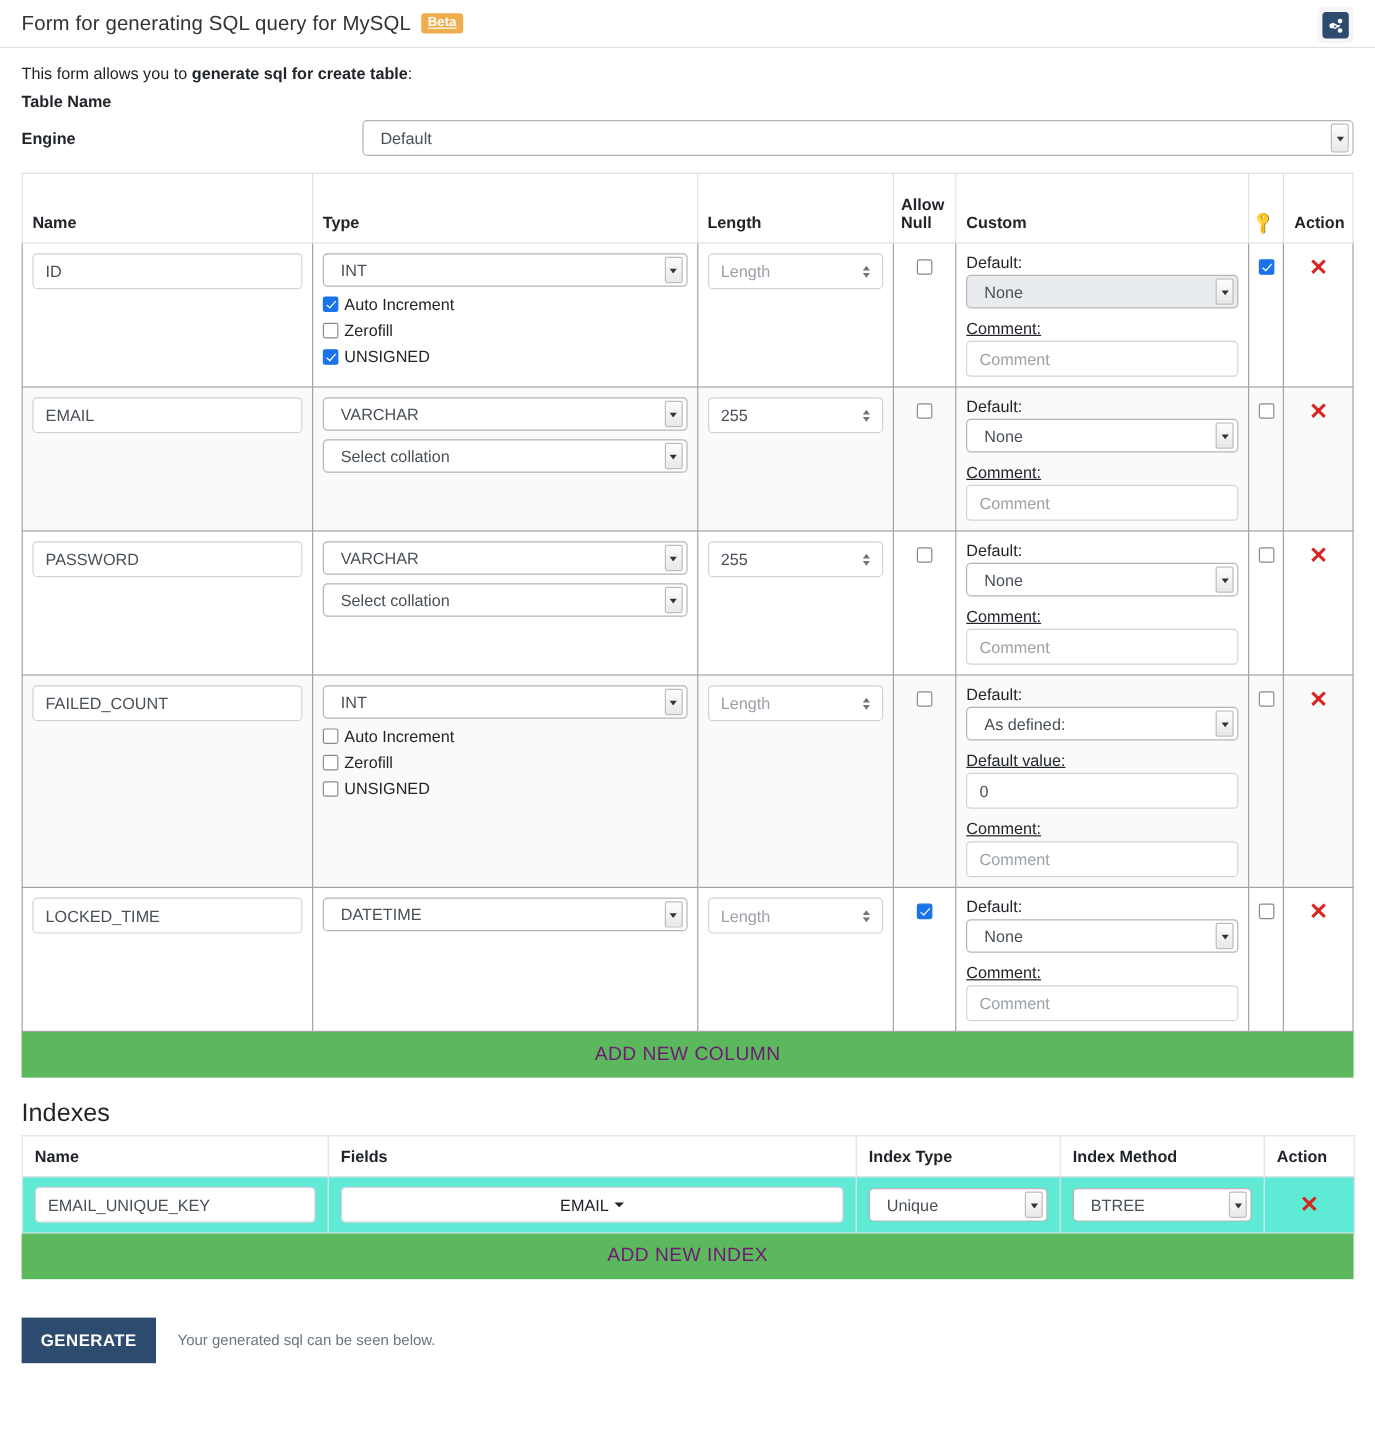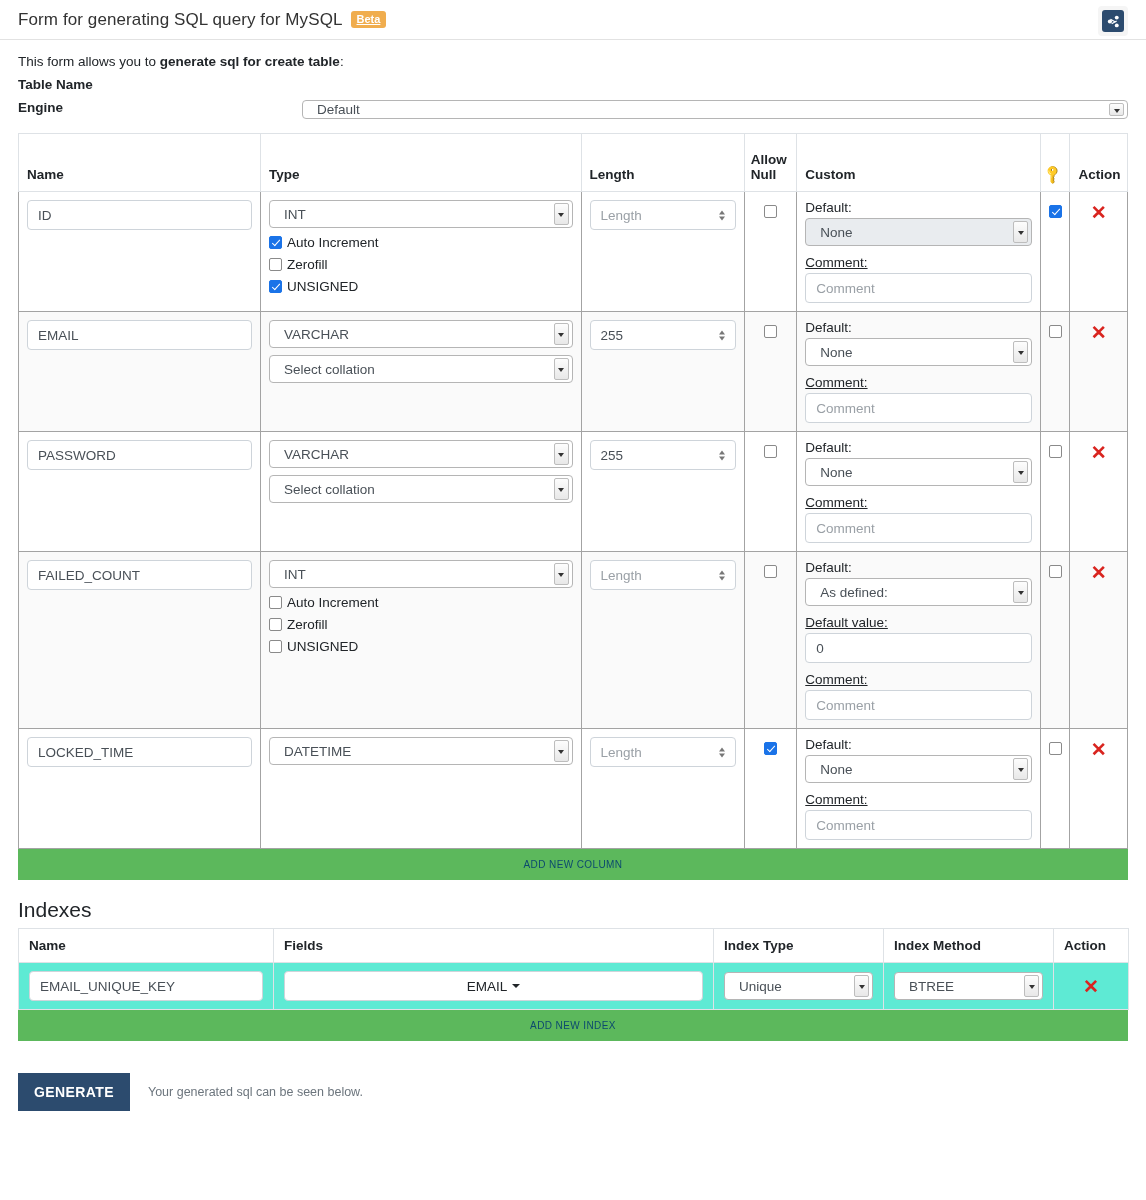--- a/index.html
+++ b/index.html
@@ -46,21 +46,21 @@
   }
   .share-inner {
     width:22px;height:22px;border-radius:3px;background:#2c4b6e;
     display:flex;align-items:center;justify-content:center;
   }
 
   
   .intro { padding:14px 18px 4px 18px; font-size:13.5px; color:#212529; }
   .intro b { font-weight:bold; }
 
-  .field-row { display:flex; align-items:flex-start; padding:4px 18px; }
+  .field-row { display:flex; align-items:center; padding:4px 18px; }
   .field-label { font-weight:bold; font-size:13.5px; width:284px; }
   .field-ctl { flex:1; }
 
   input.tb, select.sel {
     font-family:"Liberation Sans", sans-serif;
     font-size:13.5px;
     color:#495057;
     width:100%;
     outline:none;
   }
@@ -99,21 +99,21 @@
     position:absolute;
     right:8.5px; top:50%;
     margin-top:-1px;
     width:0;height:0;
     border-left:3.5px solid transparent;
     border-right:3.5px solid transparent;
     border-top:4px solid #333;
     z-index:2;
     pointer-events:none;
   }
-  .sel-wrap.big select.sel { height:19px; }
+  .sel-wrap.big select.sel { height:30px; }
 
   select.sel:disabled, select.sel.disabled { background:#e9ecef; color:#495057; }
 
   
   .cols-table {
     width:1110px;
     margin:10px 18px 0 18px;
     border-collapse:collapse;
     table-layout:fixed;
   }
@@ -195,23 +195,23 @@
     cursor:pointer; display:inline-block;
     font-family:"Liberation Sans", sans-serif;
   }
 
   .key-head-icon { font-size:13px; display:inline-block; transform:rotate(-45deg); color:#333; }
 
   
   .green-bar {
     width:1110px; margin:0 18px;
     background:#5cb85c;
-    color:#0c4a6e;
+    color:#701a75;
     text-align:center;
-    font-size:10px;
+    font-size:16px;
     letter-spacing:.4px;
     padding:10px 0;
     cursor:pointer;
     border:none;
     font-family:"Liberation Sans", sans-serif;
   }
 
   
   .idx-title { margin:18px 18px 6px 18px; font-size:21px; font-weight:400; color:#212529; }
   .idx-table {

